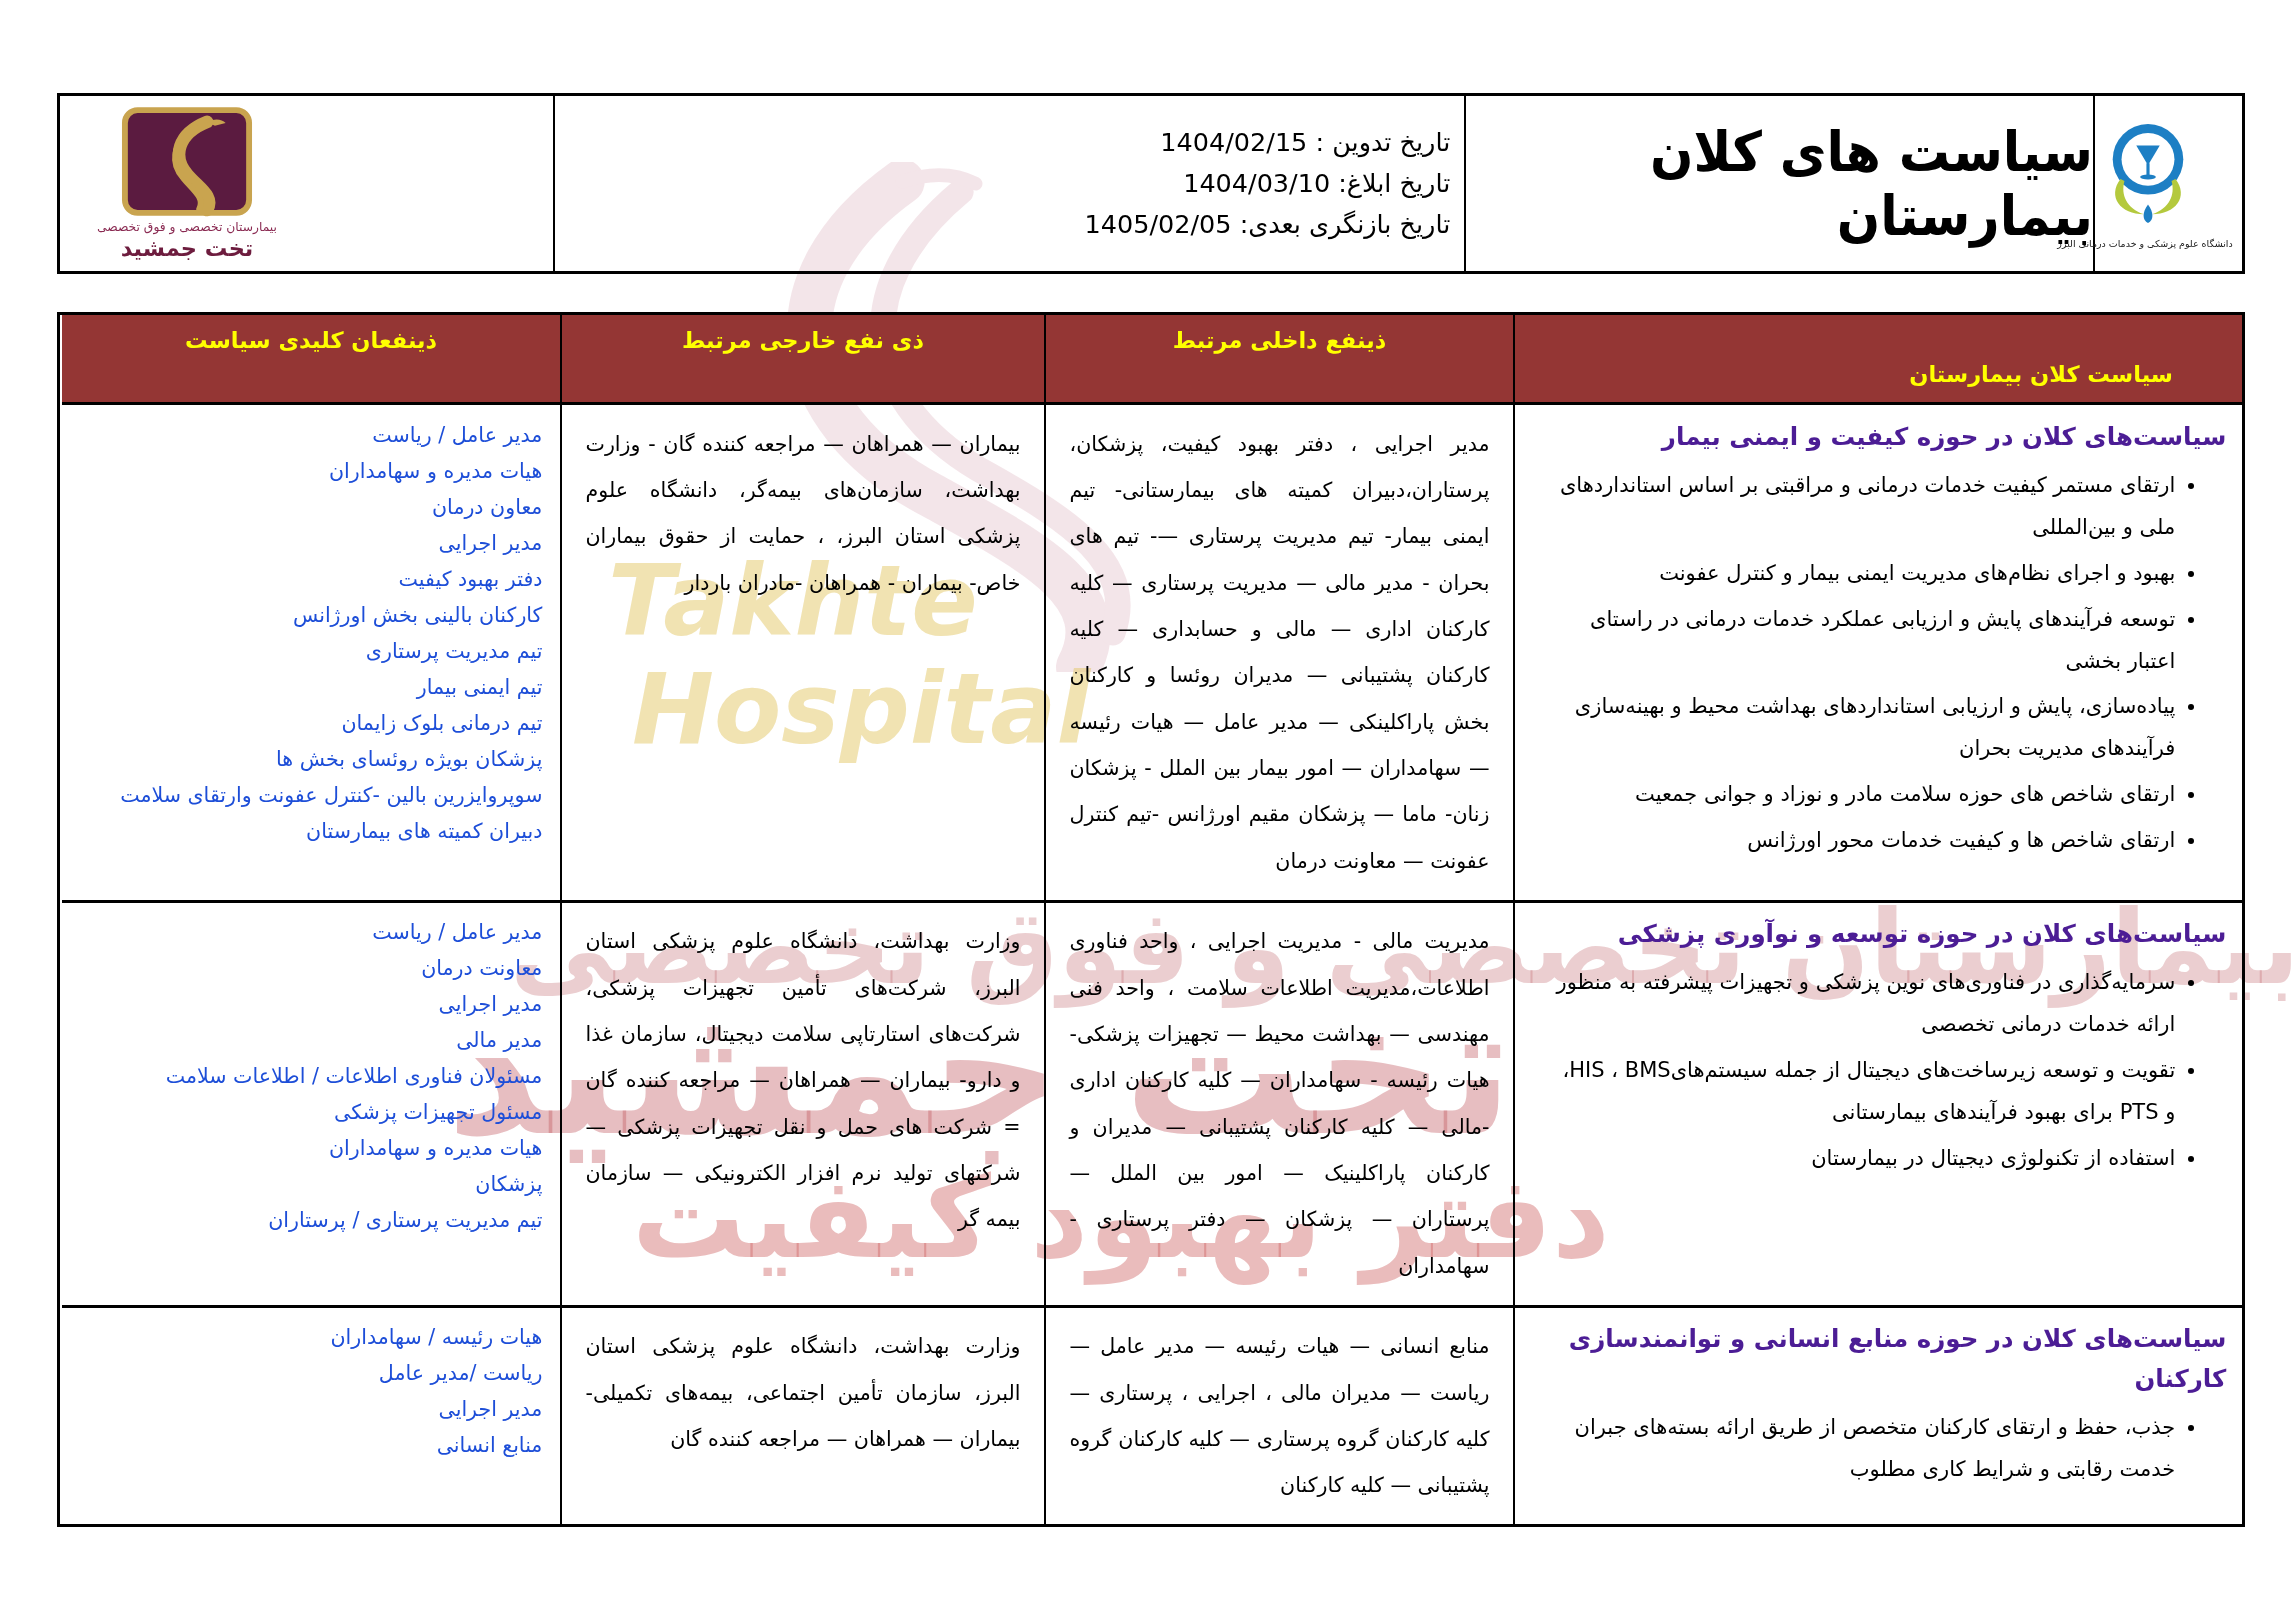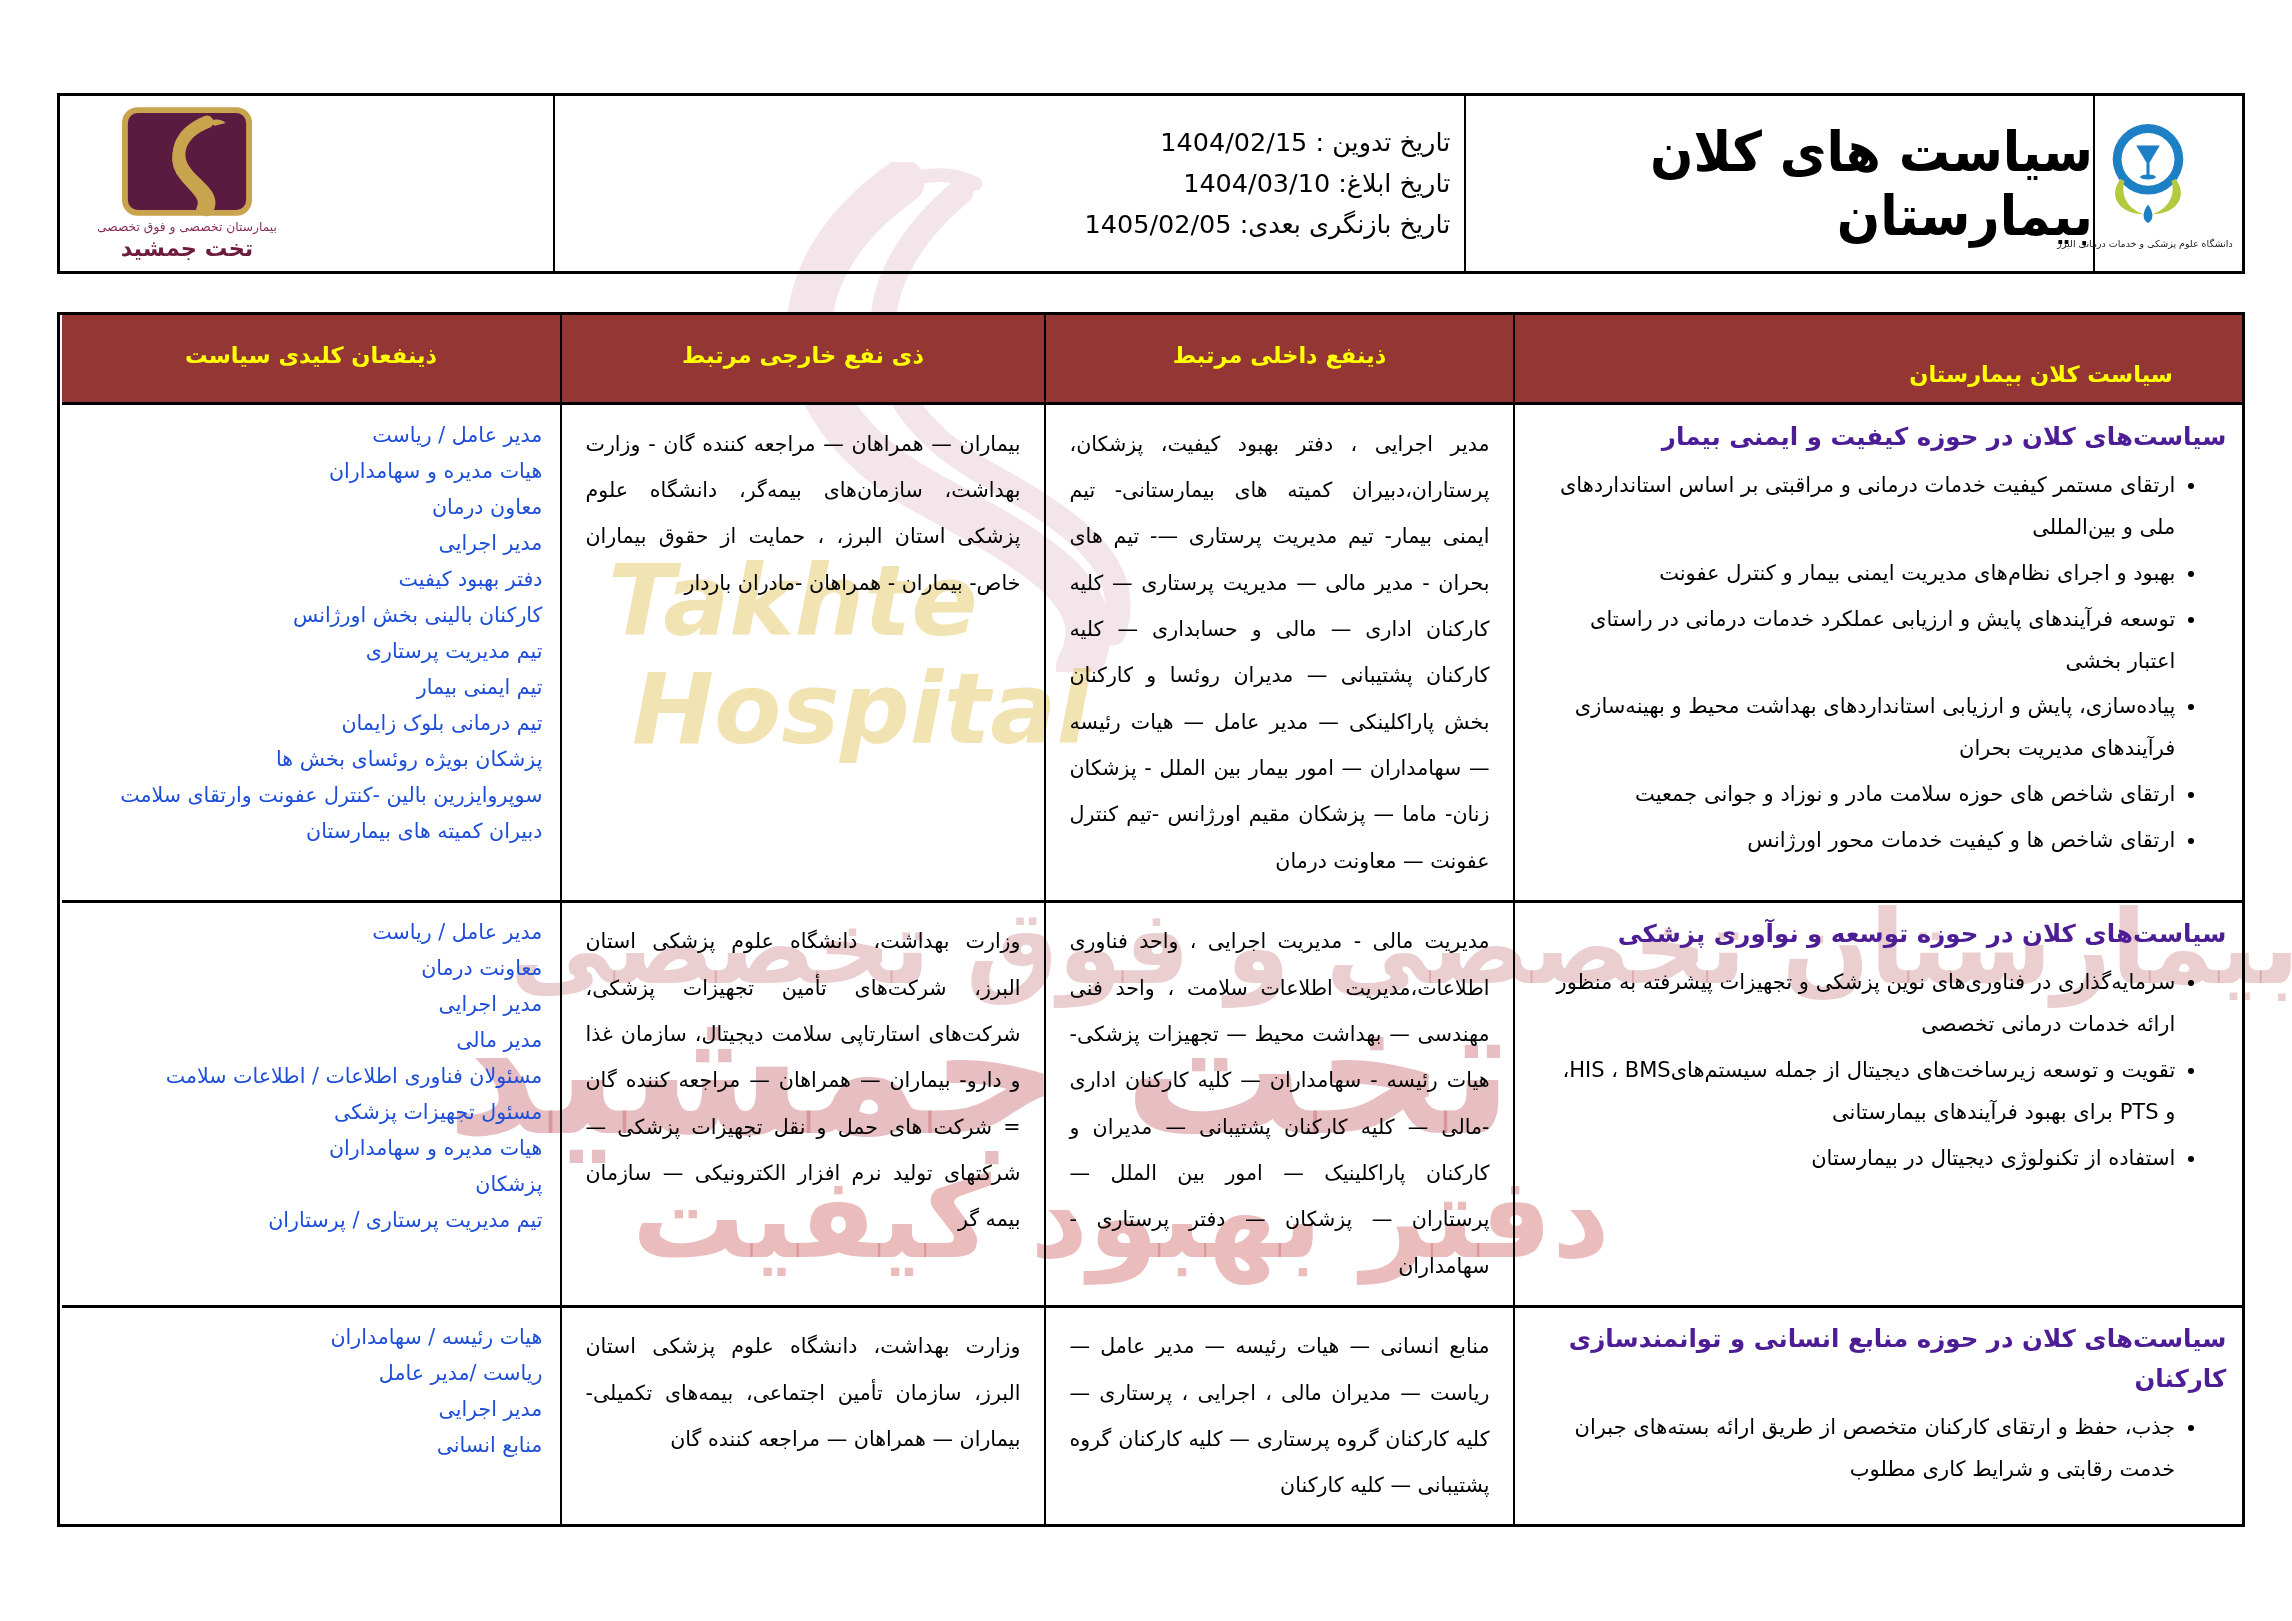--- a/index.html
+++ b/index.html
@@ -46,21 +46,21 @@
     display:grid;direction:rtl;
     grid-template-columns:729px 469px 484px 498px;
     border:3.9px solid #000;box-sizing:border-box;background:transparent;
   }
   .td{box-sizing:border-box;border-left:2.9px solid #000;border-bottom:3.9px solid #000;background:transparent;}
   .td.no-left{border-left:none;}
   .td.no-bottom{border-bottom:none;}
   .th{
     background:#943634;color:#ffff00;font-weight:bold;font-size:22.5px;
     min-height:90px;display:flex;align-items:flex-start;justify-content:center;
-    padding-top:27px;box-sizing:border-box;
+    padding-top:12px;box-sizing:border-box;
   }
   .th.th-policy{align-items:flex-end;justify-content:flex-start;padding:0 0 15px 0;}
   .th-policy .th-label{padding-right:69px;}
   .row1{min-height:457px;}
   .row2{min-height:382px;}
   .row3{min-height:190px;}
   .col-policy{padding:9.8px 15.7px 9.8px 29px;}
   .policy-title{font-weight:bold;font-size:24.5px;line-height:1.6;margin:2px 0 7.8px;color:#4c1d95;}
   ul.policy-bullets{margin:0;padding:0 51px 0 5.9px;list-style:disc;}
   ul.policy-bullets li{font-size:21px;line-height:2.0;margin-bottom:3.9px;color:#000;text-align:right;}

